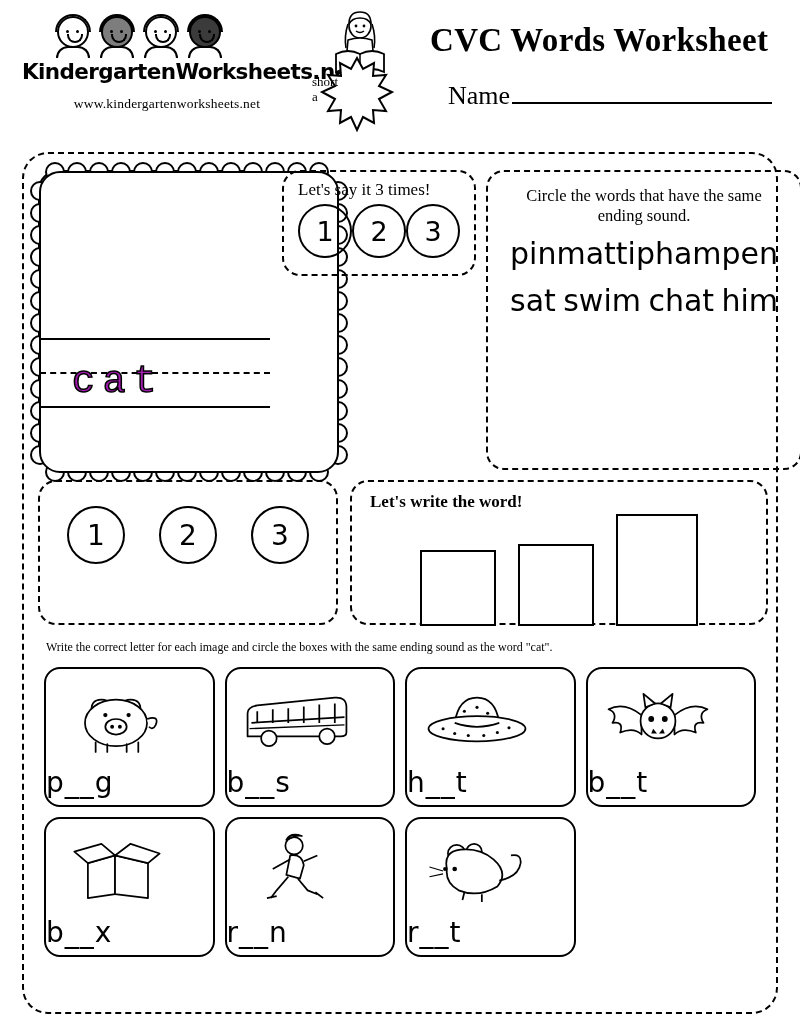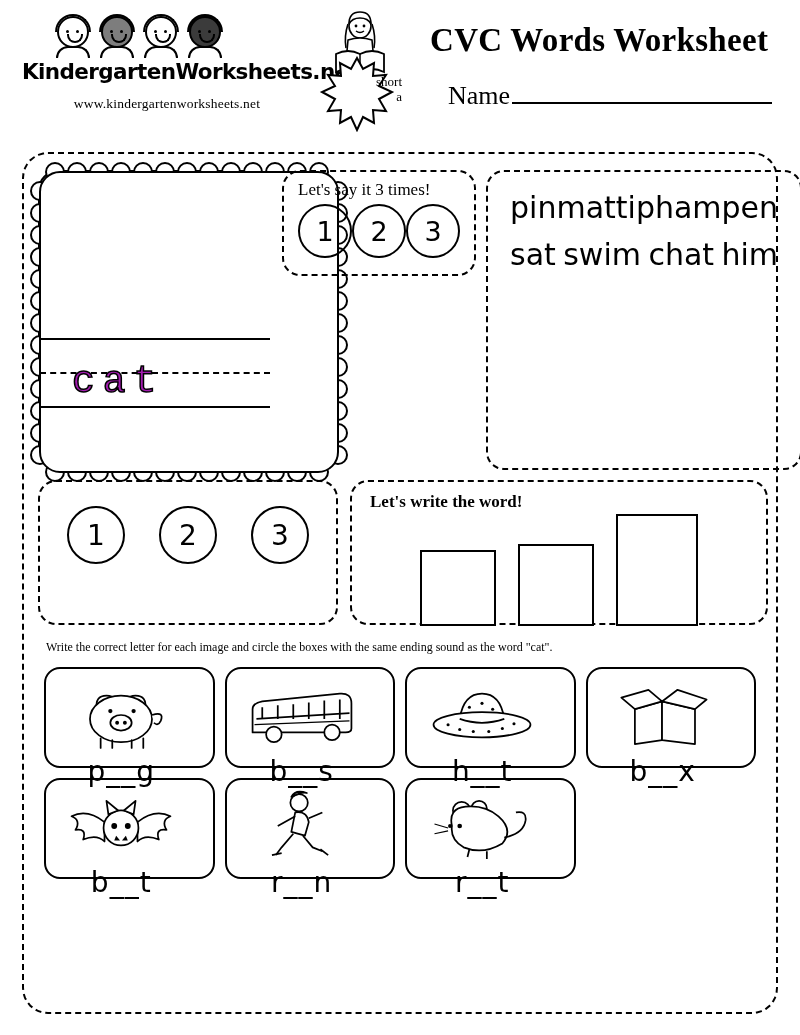--- a/index.html
+++ b/index.html
@@ -130,21 +130,21 @@
     width: 86px;
     height: 76px;
   }
   .starburst {
     width: 86px; height: 76px;
   }
   .short-a .label {
     position: absolute;
     left: 0; top: 64px;
     width: 90px;
-    text-align: right;
+    text-align: left;
     font-family: "Liberation Serif", serif;
     font-size: 13px;
     line-height: 15px;
   }
   .girl {
     position: absolute;
     left: 6px;
     top: 0px;
     width: 84px;
     height: 70px;
@@ -371,25 +371,25 @@
   
   .grid {
     display: grid;
     grid-template-columns: repeat(4, 1fr);
     gap: 10px;
     padding: 8px 22px 0 22px;
   }
   .cell {
     border: 2px solid #000;
     border-radius: 16px;
-    height: 101px;
+    height: 140px;
     box-sizing: border-box;
     display: flex;
     flex-direction: column;
-    align-items: center;
+    align-items: flex-start;
     justify-content: space-between;
     padding: 6px 16px 4px 0;
   }
   .cell .art {
     height: 88px;
     width: 140px;
     display: flex;
     align-items: center;
     justify-content: center;
   }
@@ -590,20 +590,21 @@
         <div class="say3">
           <div class="caption">Let's say it 3 times!</div>
           <div class="circles-row">
             <div class="num-circle">1</div>
             <div class="num-circle">2</div>
             <div class="num-circle">3</div>
           </div>
         </div>
 
         <div class="ending-box">
+          <div class="caption">Circle the words that have the same ending sound.</div>
           <div class="word-row">
             <span>pin</span>
             <span>mat</span>
             <span>tip</span>
             <span>ham</span>
             <span>pen</span>
           </div>
           <div class="word-row second">
             <span>sat</span>
             <span>swim</span>
@@ -700,49 +701,49 @@
             </g>
           </svg>
         </div>
         <div class="word">h__t</div>
       </div>
 
       <div class="cell">
         <div class="art">
           <svg viewBox="0 0 130 80" width="126" height="80">
             <g fill="#fff" stroke="#000" stroke-width="1.8" stroke-linejoin="round">
-              <path d="M36 34 L64 26 L64 66 L36 70 Z"></path>
-              <path d="M64 26 L98 34 L98 70 L64 66 Z"></path>
-              <path d="M36 34 L22 22 L50 14 L64 26 Z"></path>
-              <path d="M64 26 L80 14 L110 24 L98 34 Z"></path>
-            </g>
-          </svg>
-        </div>
-        <div class="word">b__x</div>
-      </div>
-
-      <div class="cell">
-        <div class="art">
-          <svg viewBox="0 0 130 80" width="126" height="80">
-            <g fill="#fff" stroke="#000" stroke-width="1.8" stroke-linejoin="round">
               <path d="M48 36 Q30 22 14 30 Q24 34 18 44 Q30 42 26 54 Q40 48 48 56 Z"></path>
               <path d="M82 36 Q100 22 116 30 Q106 34 112 44 Q100 42 104 54 Q90 48 82 56 Z"></path>
               <circle cx="65" cy="42" r="18"></circle>
               <path d="M52 28 L50 14 L62 24 Z"></path>
               <path d="M78 28 L80 14 L68 24 Z"></path>
             </g>
             <g fill="#000">
               <circle cx="58" cy="40" r="3"></circle>
               <circle cx="72" cy="40" r="3"></circle>
               <path d="M60 50 L64 55 L58 55 Z"></path>
               <path d="M70 50 L72 55 L66 55 Z"></path>
             </g>
           </svg>
         </div>
         <div class="word">b__t</div>
+      </div>
+
+      <div class="cell">
+        <div class="art">
+          <svg viewBox="0 0 130 80" width="126" height="80">
+            <g fill="#fff" stroke="#000" stroke-width="1.8" stroke-linejoin="round">
+              <path d="M36 34 L64 26 L64 66 L36 70 Z"></path>
+              <path d="M64 26 L98 34 L98 70 L64 66 Z"></path>
+              <path d="M36 34 L22 22 L50 14 L64 26 Z"></path>
+              <path d="M64 26 L80 14 L110 24 L98 34 Z"></path>
+            </g>
+          </svg>
+        </div>
+        <div class="word">b__x</div>
       </div>
 
       <div class="cell">
         <div class="art">
           <svg viewBox="0 0 130 80" width="126" height="80">
             <g fill="#fff" stroke="#000" stroke-width="1.8" stroke-linejoin="round">
               <circle cx="62" cy="16" r="9"></circle>
               <path d="M54 10 Q58 2 70 6 Q66 4 54 10 Z"></path>
               <path d="M58 26 Q70 24 72 36 L68 50 L54 46 Z"></path>
               <path d="M58 30 L40 40 M72 32 L86 26"></path>

